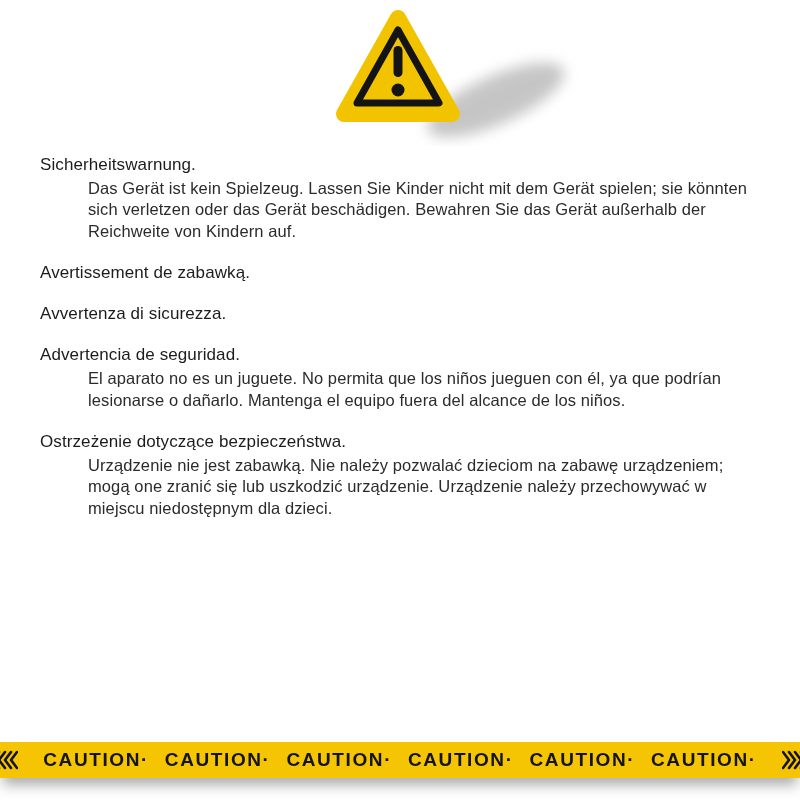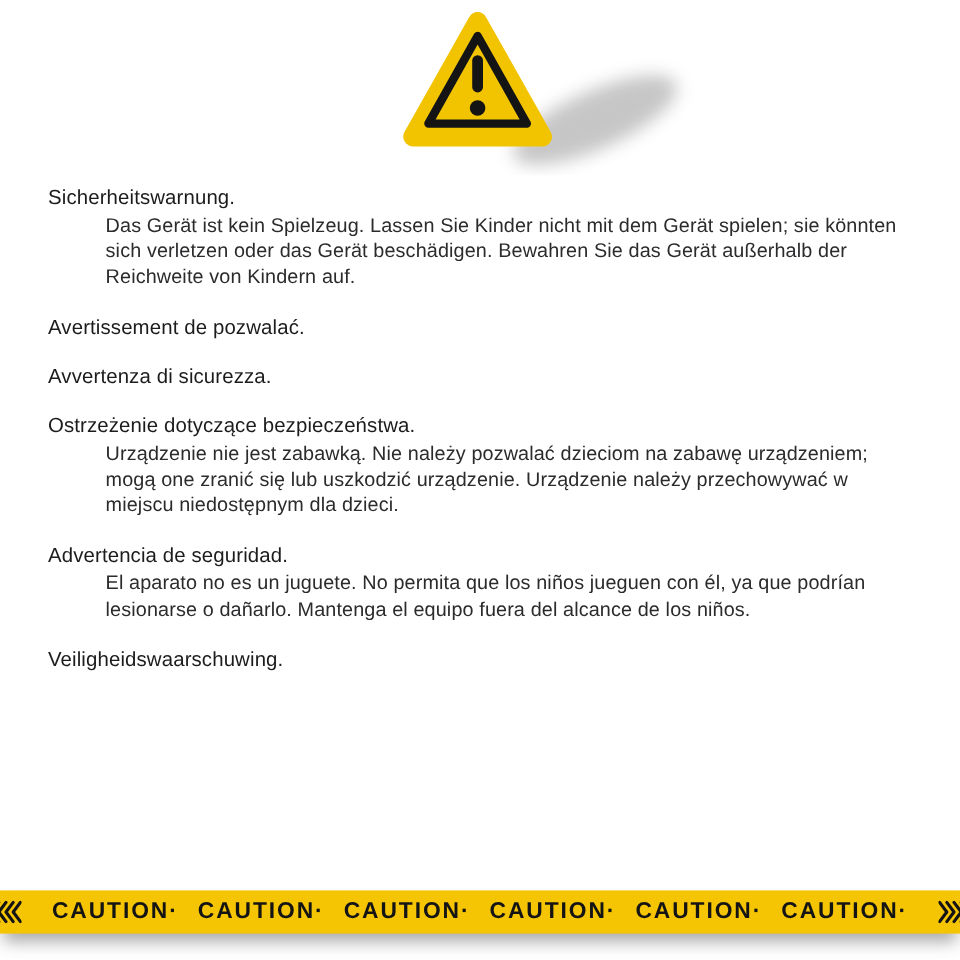--- a/index.html
+++ b/index.html
@@ -90,35 +90,34 @@
     <circle cx="70" cy="86" r="6.5" fill="#141414"></circle>
   </svg>
 </div>
 
 <div class="content">
   <div class="section">
     <h2>Sicherheitswarnung.</h2>
     <p>Das Gerät ist kein Spielzeug. Lassen Sie Kinder nicht mit dem Gerät spielen; sie könnten sich verletzen oder das Gerät beschädigen. Bewahren Sie das Gerät außerhalb der Reichweite von Kindern auf.</p>
   </div>
   <div class="section">
-    <h2>Avertissement de pozwalać.</h2>
+    <h2>Avertissement de zabawką.</h2>
   </div>
   <div class="section">
     <h2>Avvertenza di sicurezza.</h2>
+  </div>
+  <div class="section">
+    <h2>Advertencia de seguridad.</h2>
+    <p>El aparato no es un juguete. No permita que los niños jueguen con él, ya que podrían lesionarse o dañarlo. Mantenga el equipo fuera del alcance de los niños.</p>
   </div>
   <div class="section">
     <h2>Ostrzeżenie dotyczące bezpieczeństwa.</h2>
     <p>Urządzenie nie jest zabawką. Nie należy pozwalać dzieciom na zabawę urządzeniem; mogą one zranić się lub uszkodzić urządzenie. Urządzenie należy przechowywać w miejscu niedostępnym dla dzieci.</p>
   </div>
   <div class="section">
-    <h2>Advertencia de seguridad.</h2>
-    <p>El aparato no es un juguete. No permita que los niños jueguen con él, ya que podrían lesionarse o dañarlo. Mantenga el equipo fuera del alcance de los niños.</p>
-  </div>
-  <div class="section">
-    <h2>Veiligheidswaarschuwing.</h2>
   </div>
 </div>
 
 <div class="banner">
   <svg class="chevrons" width="70" height="20" viewBox="0 0 70 20" xmlns="http://www.w3.org/2000/svg">
     <g stroke="#141414" stroke-width="2.6" fill="none" stroke-linecap="round" stroke-linejoin="round">
       <path d="M9 2 L3 10 L9 18"></path>
       <path d="M15 2 L9 10 L15 18"></path>
       <path d="M21 2 L15 10 L21 18"></path>
       <path d="M27 2 L21 10 L27 18"></path>

